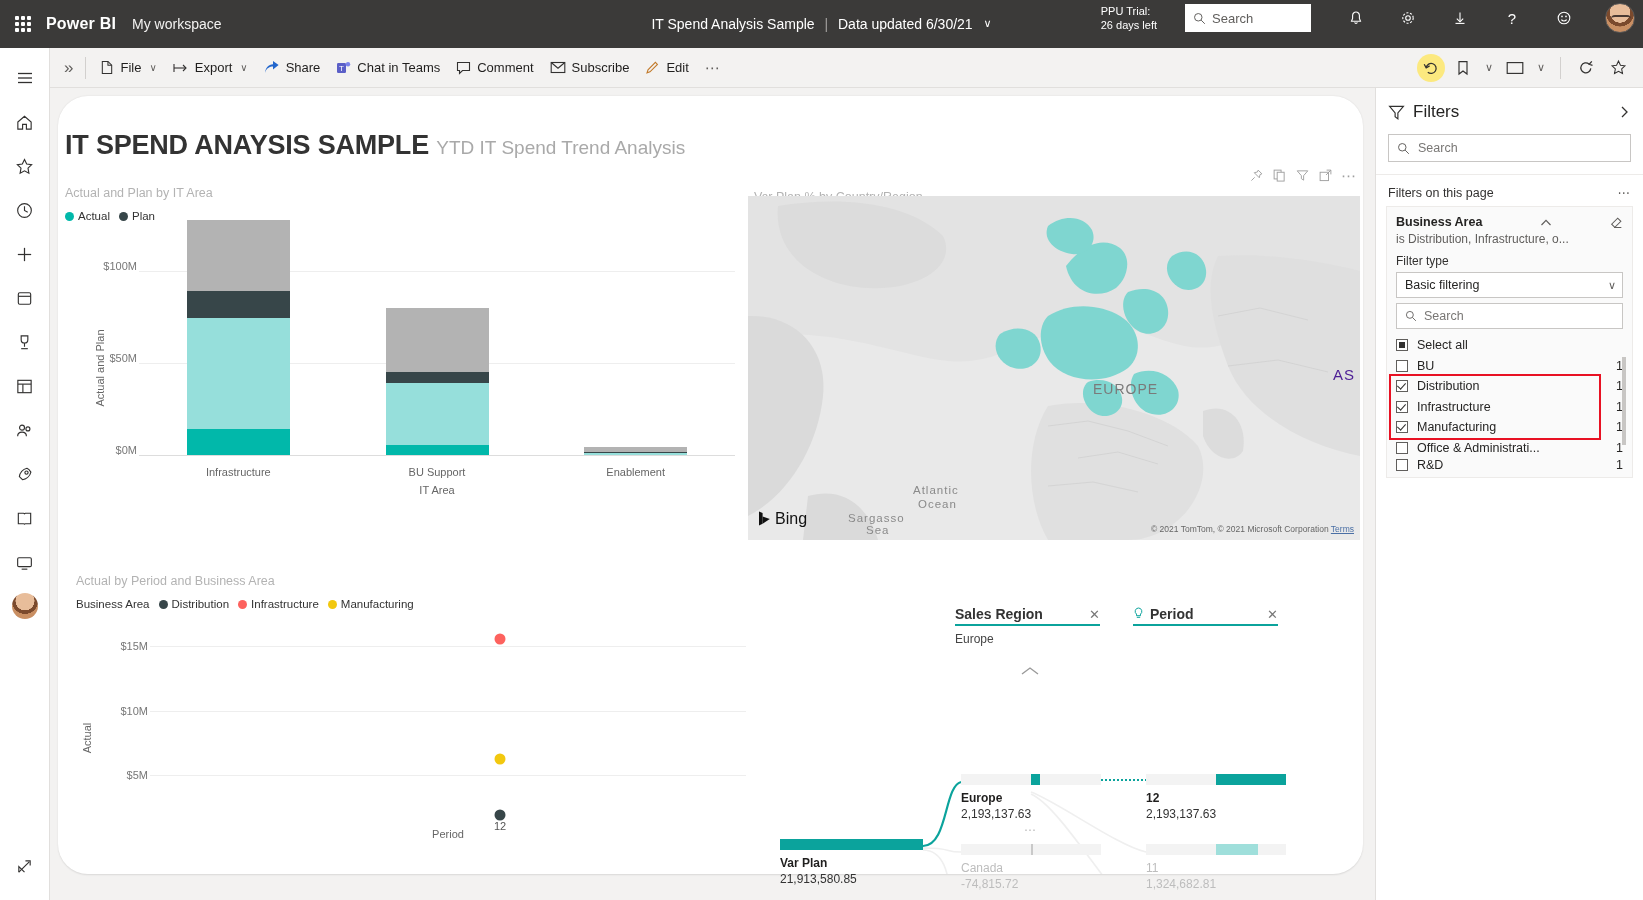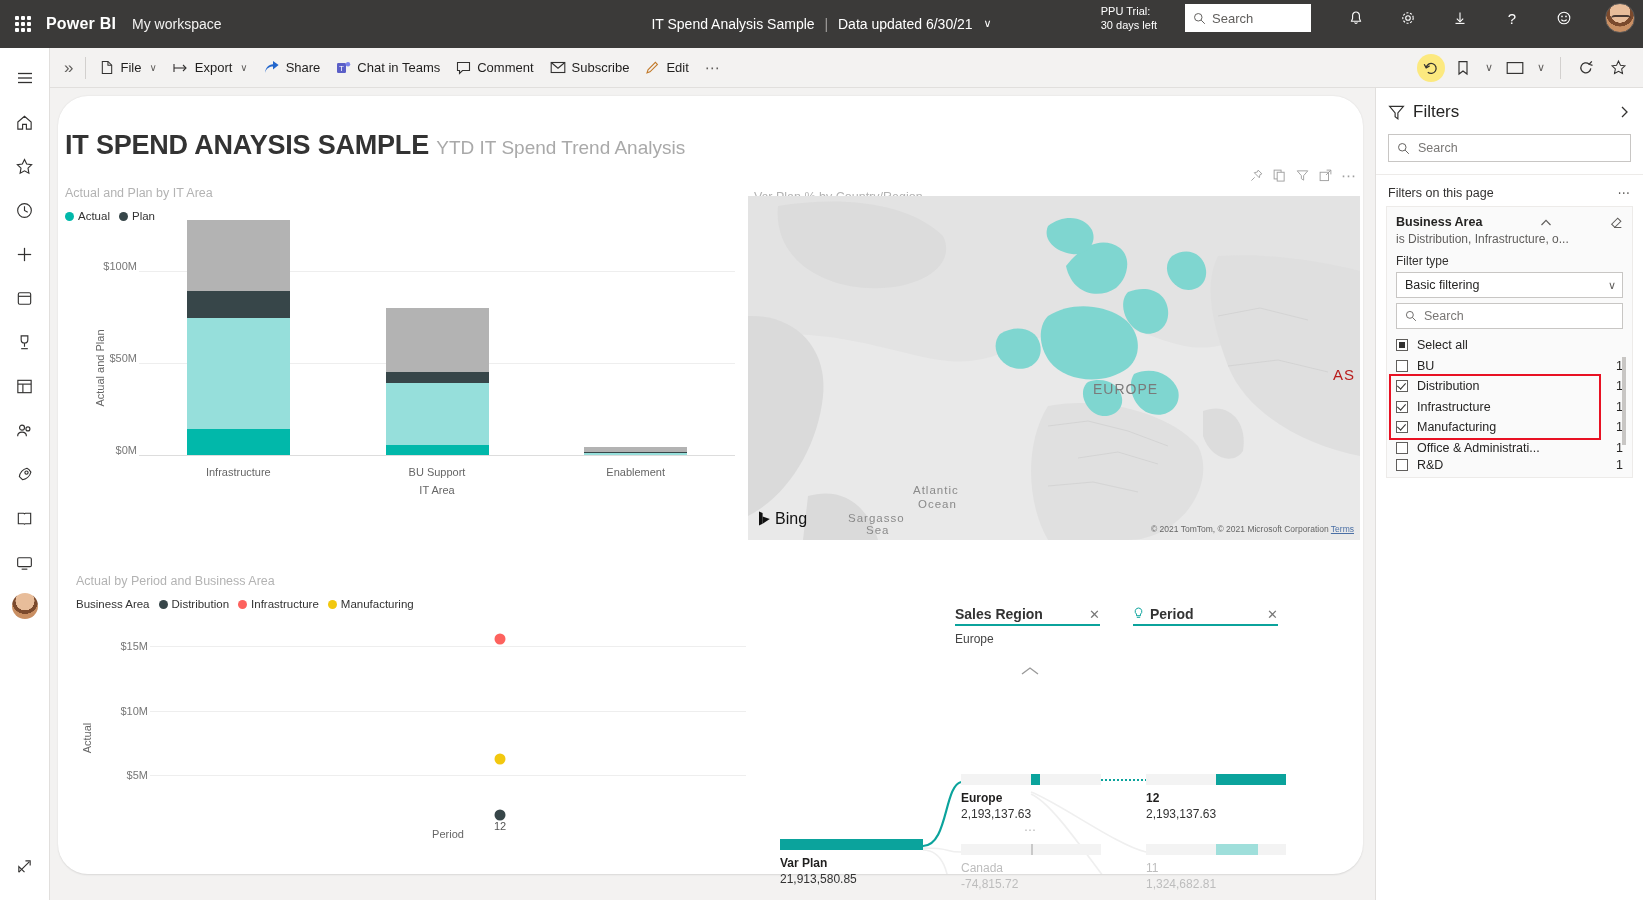--- a/index.html
+++ b/index.html
@@ -202,21 +202,21 @@
     <div class="topcenter">
       <span>IT Spend Analysis Sample</span>
       <span class="sep-v">|</span>
       <span>Data updated 6/30/21</span>
       <span class="chev-sm">∨</span>
     </div>
 
     <div class="topright">
       <div class="ppu">
         <div>PPU Trial:</div>
-        <div>30 days left</div>
+        <div>26 days left</div>
       </div>
       <div class="searchbox">
         <svg width="13" height="13" viewBox="0 0 16 16">
           <circle cx="6.5" cy="6.5" r="4.6" fill="none" stroke="#605e5c" stroke-width="1.2"></circle>
           <line x1="10" y1="10" x2="14.5" y2="14.5" stroke="#605e5c" stroke-width="1.2"></line>
           </svg>
         <span title="Search">Search</span>
       </div>
       <div class="tb-icon">
         <svg width="16" height="16" viewBox="0 0 16 16">
@@ -599,21 +599,21 @@
             <g stroke="#cfcfcf" stroke-width=".7" fill="none">
               <path d="M300 230 L340 225 L380 235 L420 250"></path>
               <path d="M330 262 L370 256 L410 268"></path>
               <path d="M300 290 L345 286 L390 296"></path>
               <path d="M470 120 L512 112 L560 124"></path>
               <path d="M480 170 L530 164 L580 176"></path>
             </g>
           </svg>
 
           <div class="maplbl" style="left:345px;top:185px;font-size:14px;color:#7a7a7a;">EUROPE</div>
-          <div class="maplbl" style="left:585px;top:170px;font-size:15px;color:#b91c1c;">AS</div>
+          <div class="maplbl" style="left:585px;top:170px;font-size:15px;color:#4c1d95;">AS</div>
           <div class="maplbl" style="left:165px;top:288px;font-size:11.5px;">Atlantic</div>
           <div class="maplbl" style="left:170px;top:302px;font-size:11.5px;">Ocean</div>
           <div class="maplbl" style="left:100px;top:316px;font-size:11.5px;">Sargasso</div>
           <div class="maplbl" style="left:118px;top:328px;font-size:11.5px;">Sea</div>
 
           <div class="bing">
             <svg width="13" height="17" viewBox="0 0 13 17">
                 <path d="M1 0.6 4.6 2.1v10.6L1 14.6z" fill="#111"></path>
                 <path d="M4.6 5.4 11.8 8 4.6 12.7z" fill="#111"></path>
               </svg>

